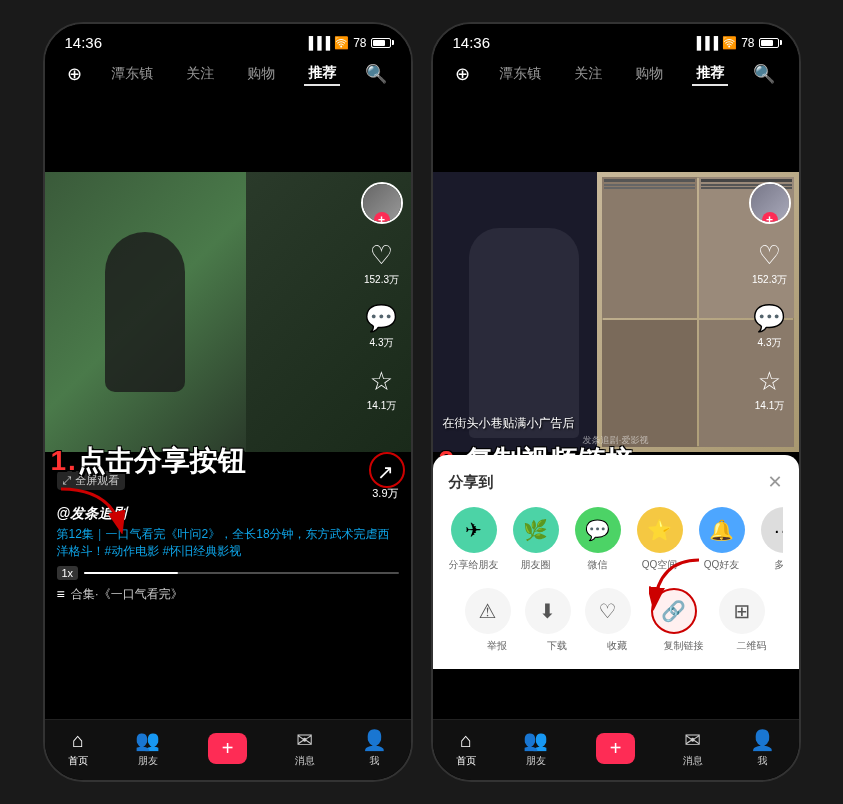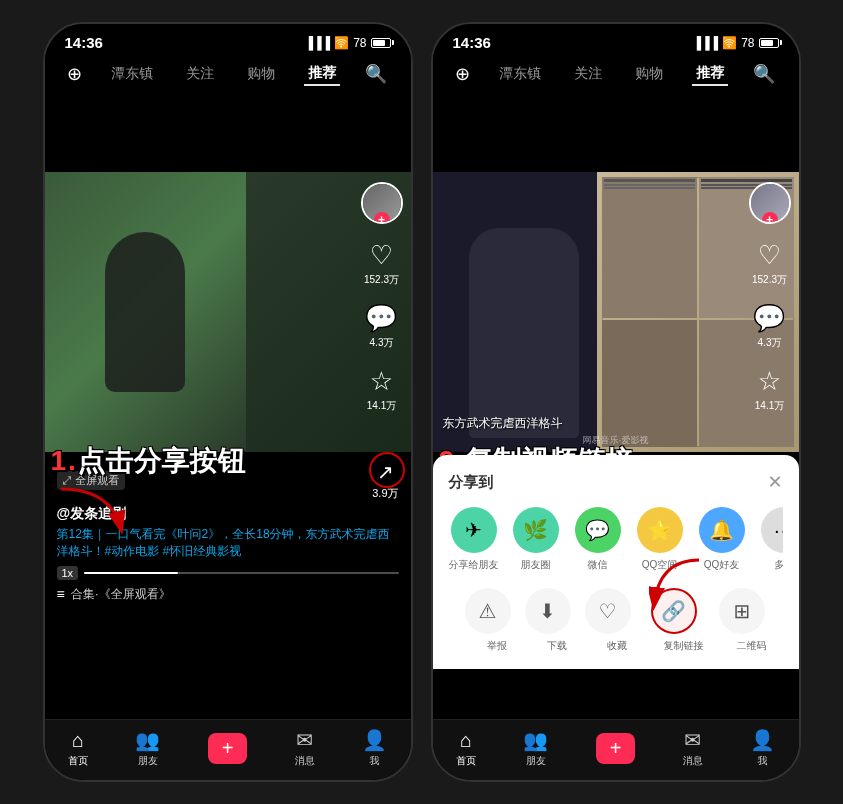--- a/index.html
+++ b/index.html
@@ -40,21 +40,21 @@
       display: flex;
       justify-content: space-between;
       align-items: center;
       padding: 10px 20px 5px;
       background: #000;
       z-index: 10;
     }
     .status-time {
       color: #fff;
       font-size: 15px;
-      font-weight: 700;
+      font-weight: 400;
     }
     .status-icons {
       display: flex;
       align-items: center;
       gap: 4px;
       color: #fff;
       font-size: 12px;
     }
     .battery-bar {
       width: 20px;
@@ -219,20 +219,21 @@
     .share-count {
       color: #fff;
       font-size: 11px;
       text-align: center;
     }
     .author {
       color: #fff;
       font-size: 14px;
       font-weight: 600;
       margin-bottom: 3px;
+      font-style: italic;
     }
     .desc {
       color: #0ea5e9;
       font-size: 12px;
       line-height: 1.4;
     }
     .speed-row {
       display: flex;
       align-items: center;
       gap: 6px;
@@ -533,21 +534,21 @@
           <div class="author">@发条追剧</div>
           <div class="desc">第12集｜一口气看完《叶问2》，全长18分钟，东方武术完虐西洋格斗！#动作电影 #怀旧经典影视</div>
           <div class="speed-row">
             <span class="speed-badge">1x</span>
             <div class="progress-bar">
               <div class="progress-fill"></div>
             </div>
           </div>
           <div class="collection-row">
             <span class="collection-icon">≡</span>
-            <span class="collection-text">合集·《全屏观看》</span>
+            <span class="collection-text">合集·《一口气看完》</span>
           </div>
         </div>
 
         <div style="position:absolute;top:270px;left:6px;z-index:20">
           <div class="annotation-text">
             <span class="num">1</span>
             <span class="dot">.</span>
             <span>点击分享按钮</span>
           </div>
 
@@ -629,23 +630,23 @@
               <div style="background:#9a8a7a;font-size:8px;color:#333;padding:2px">
                 <div style="height:3px;background:#444;margin-bottom:2px"></div>
                 <div style="height:2px;background:#555;margin-bottom:1px"></div>
                 <div style="height:2px;background:#555"></div>
               </div>
               <div style="background:#7a6a5a"></div>
               <div style="background:#8a7a6a"></div>
             </div>
           </div>
 
-          <div class="video-subtitle">东方武术完虐西洋格斗</div>
-
-          <div class="watermark2">网易音乐·爱影视</div>
+          <div class="video-subtitle">在街头小巷贴满小广告后</div>
+
+          <div class="watermark2">发条追剧·爱影视</div>
 
           <div class="right-buttons">
             <div class="avatar-btn">
               <div style="width:100%;height:100%;background:linear-gradient(135deg,#778,#aab)"></div>
               <div class="avatar-plus">+</div>
             </div>
             <div class="action-btn">
               <span class="action-icon">♡</span>
               <span class="action-count">152.3万</span>
             </div>

